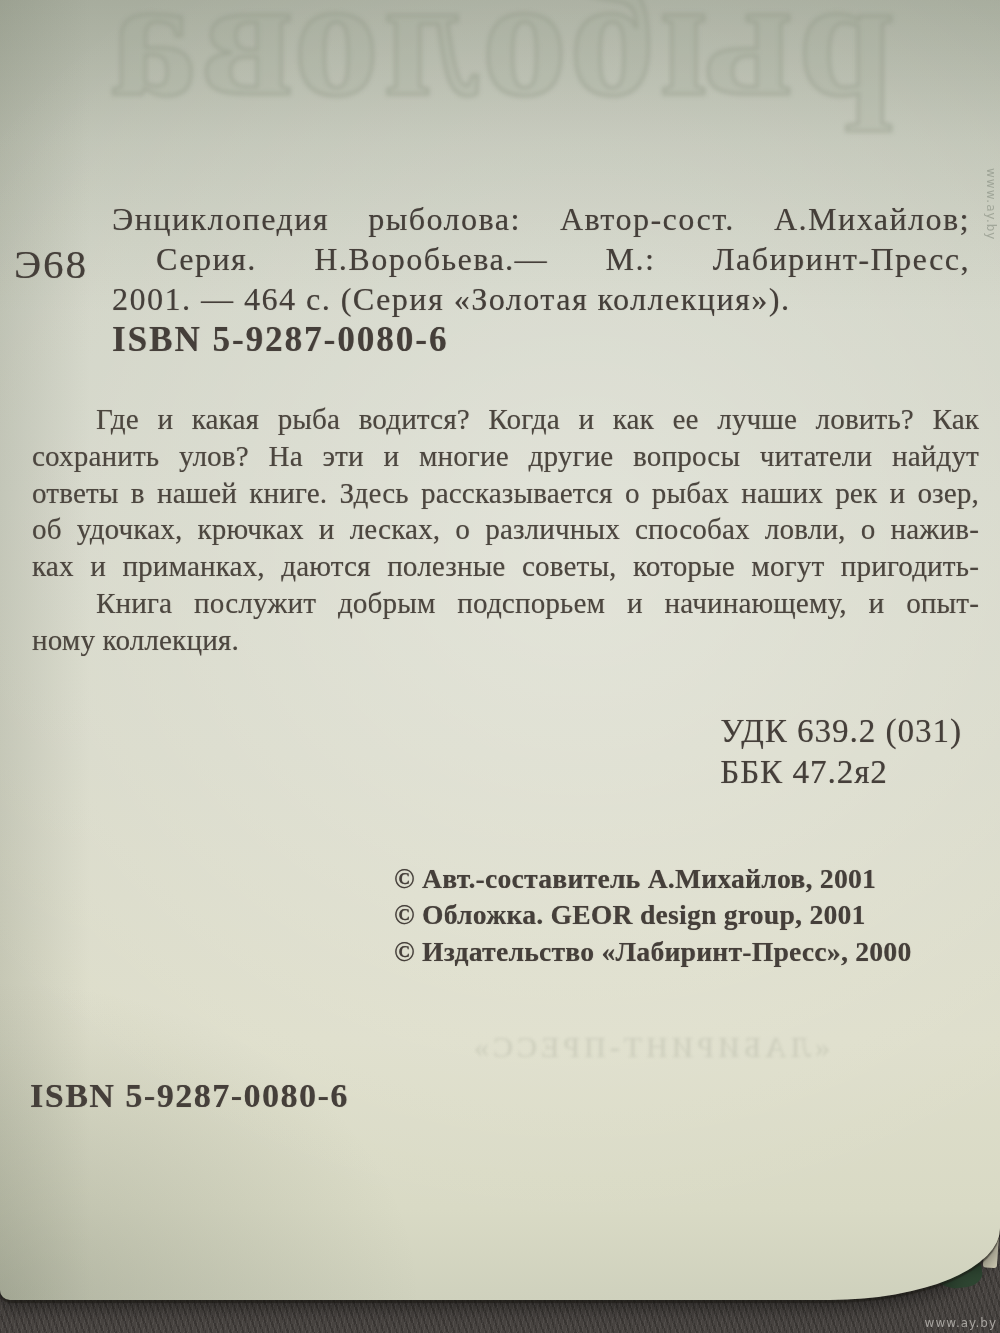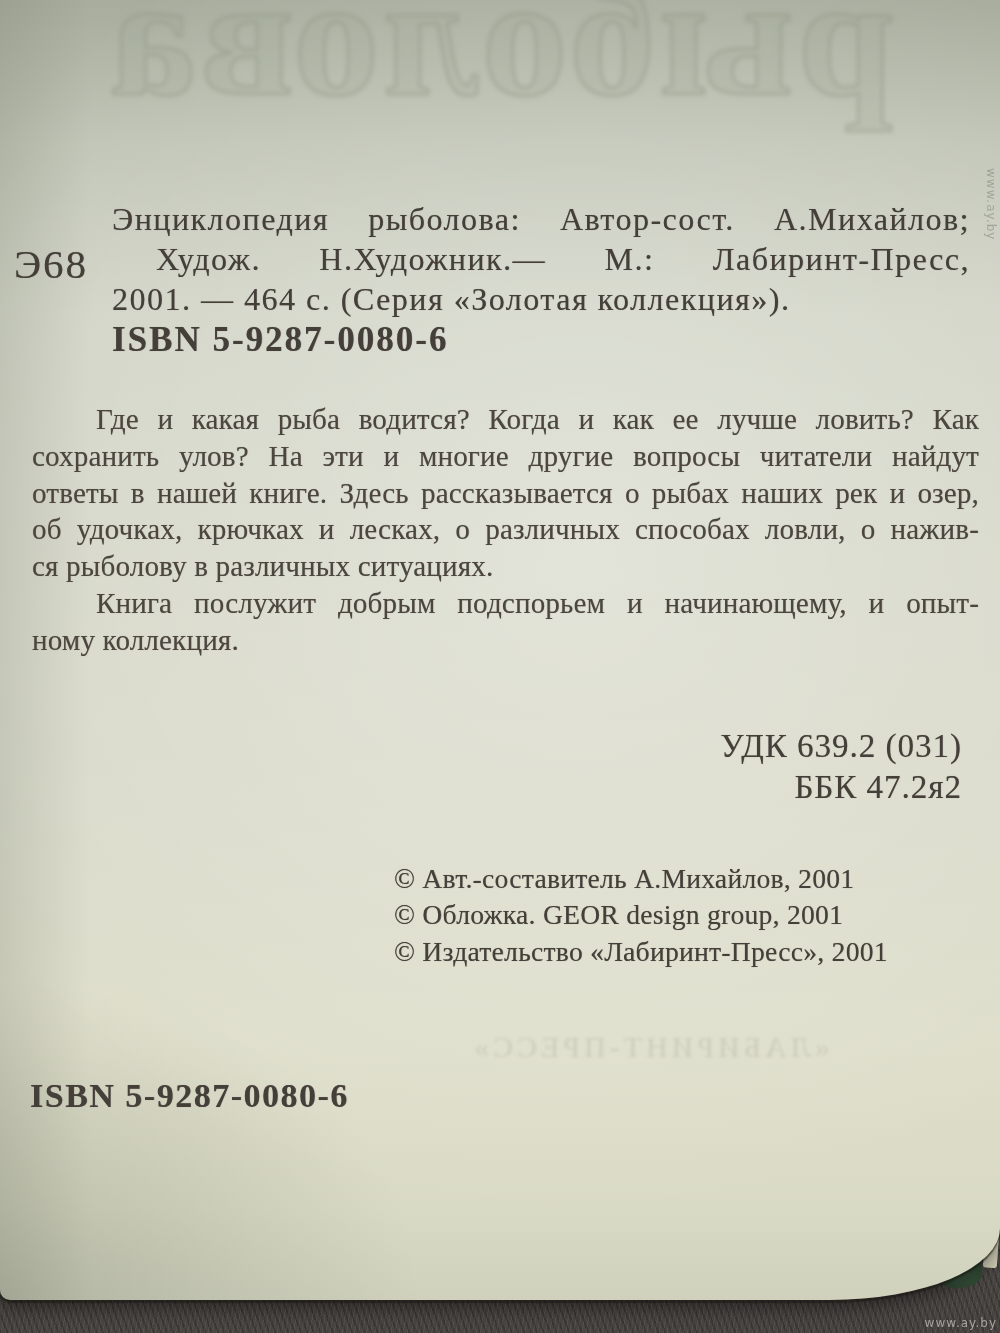--- a/index.html
+++ b/index.html
@@ -56,22 +56,22 @@
   .biblio{position:absolute;left:104px;top:199px;width:858px;font-size:32px;line-height:40px;letter-spacing:1.5px;margin-left:8px;}
   .jl{text-align:justify;text-align-last:justify;-moz-text-align-last:justify;}
   .biblio .indent2{padding-left:44px;}
   .biblio-isbn{font-size:35px;font-weight:600;letter-spacing:2px;line-height:42px;}
 
   .annotation{position:absolute;left:32px;top:401px;width:947px;font-size:29px;line-height:36.8px;letter-spacing:0.2px;}
   .a-line{text-align:justify;text-align-last:justify;-moz-text-align-last:justify;}
   .a-line.last{text-align-last:left;-moz-text-align-last:left;}
   .a-line.indent{padding-left:64px;}
 
-  .udk-block{position:absolute;right:38px;top:726px;text-align:right;font-size:33px;line-height:41px;letter-spacing:1px;}
-  .copyright{position:absolute;left:394px;top:861px;font-size:27.5px;line-height:36.4px;letter-spacing:0.3px;}
+  .udk-block{position:absolute;right:38px;top:711px;text-align:left;font-size:33px;line-height:41px;letter-spacing:1px;}
+  .copyright{position:absolute;left:394px;top:861px;font-size:27.5px;line-height:36.4px;letter-spacing:0.3px;font-weight:bold;}
   .isbn-bottom{position:absolute;left:30px;top:1077px;font-size:34px;font-weight:600;letter-spacing:1.5px;}
 
   .wm-corner{
     position:absolute;right:3px;bottom:3px;z-index:6;
     font-family:"DejaVu Sans",sans-serif;font-size:12px;letter-spacing:1px;
     color:#b6b3ae;opacity:0.85;
   }
   .wm-side{
     position:absolute;right:2px;top:168px;z-index:5;
     writing-mode:vertical-rl;
@@ -90,44 +90,44 @@
   <div class="page">
 
     <div class="ghost-title">рыболова</div>
 
     <div class="page-text">
 
       <div class="lib-code ink">Э68</div>
 
       <div class="biblio ink">
         <div class="jl">Энциклопедия рыболова: Автор-сост. А.Михайлов;</div>
-        <div class="jl indent2">Худож. Н.Художник.— М.: Лабиринт-Пресс,</div>
+        <div class="jl indent2">Серия. Н.Воробьева.— М.: Лабиринт-Пресс,</div>
         <div>2001. — 464 с. (Серия «Золотая коллекция»).</div>
         <div class="biblio-isbn">ISBN 5-9287-0080-6</div>
       </div>
 
       <div class="annotation ink-soft">
         <div class="a-line indent">Где и какая рыба водится? Когда и как ее лучше ловить? Как</div>
         <div class="a-line">сохранить улов? На эти и многие другие вопросы читатели найдут</div>
         <div class="a-line">ответы в нашей книге. Здесь рассказывается о рыбах наших рек и озер,</div>
         <div class="a-line">об удочках, крючках и лесках, о различных способах ловли, о нажив-</div>
-        <div class="a-line last">ся рыболову в различных ситуациях.</div>
+        <div class="a-line">ках и приманках, даются полезные советы, которые могут пригодить-</div>
         <div class="a-line indent">Книга послужит добрым подспорьем и начинающему, и опыт-</div>
         <div class="a-line last">ному коллекция.</div>
       </div>
 
       <div class="udk-block ink">
         <div>УДК 639.2 (031)</div>
         <div>ББК 47.2я2</div>
       </div>
 
       <div class="copyright ink">
         <div>© Авт.-составитель А.Михайлов, 2001</div>
         <div>© Обложка. GEOR design group, 2001</div>
-        <div>© Издательство «Лабиринт-Пресс», 2001</div>
+        <div>© Издательство «Лабиринт-Пресс», 2000</div>
       </div>
 
       <div class="isbn-bottom ink">ISBN 5-9287-0080-6</div>
 
       <div class="ghost-imprint">«ЛАБИРИНТ-ПРЕСС»</div>
 
     </div>
 
     <div class="wm-side">www.ay.by</div>
   </div>

